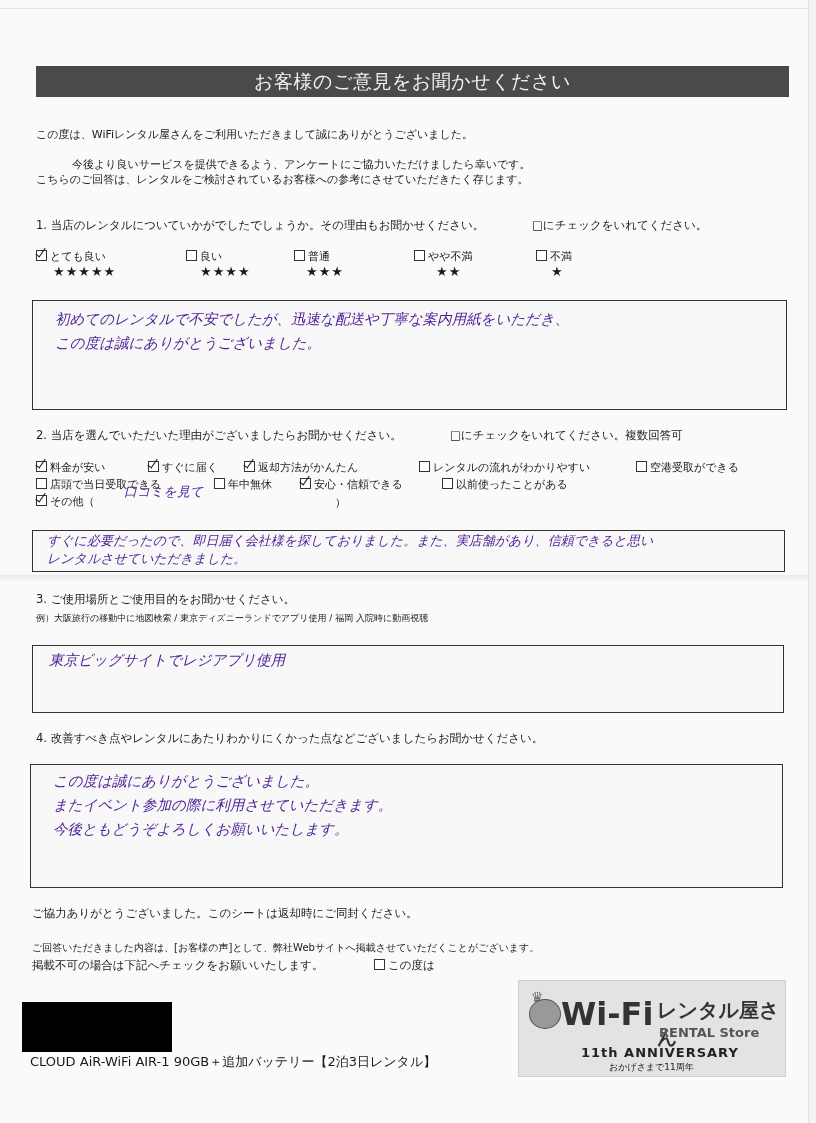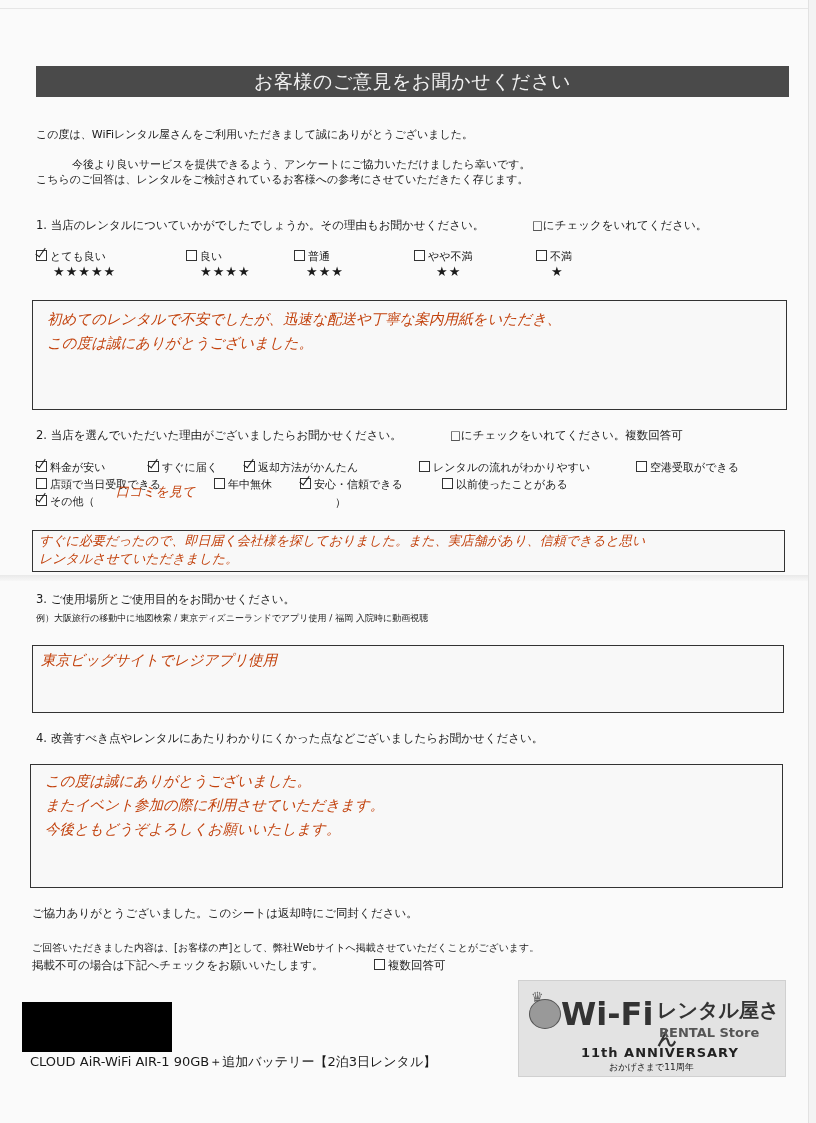--- a/index.html
+++ b/index.html
@@ -24,21 +24,21 @@
     display: flex; align-items: center; justify-content: center;
   }
   .title-bar span { color: #f2f2f2; font-size: 19px; letter-spacing: 0.5px; }
   .txt { position: absolute; font-size: 11px; white-space: nowrap; line-height: 14px; }
   .small { font-size: 9px; }
   .box {
     position: absolute; border: 1.5px solid #333; background: #f8f8f8;
   }
   .hand {
     position: absolute; font-family: "DejaVu Serif", serif; font-size: 14.5px;
-    color: #c2410c; white-space: nowrap; line-height: 20px; font-style: italic;
+    color: #4c1d95; white-space: nowrap; line-height: 20px; font-style: italic; margin-left: 8px;
   }
   .cb { display: inline-block; width: 9px; height: 9px; border: 1px solid #333; margin-right: 3px; vertical-align: -1px; position: relative; background: #fff; }
   .cb.checked::after {
     content: ""; position: absolute; left: 1px; top: -5px; width: 4px; height: 10px;
     border-right: 1.5px solid #222; border-bottom: 1.5px solid #222; transform: rotate(35deg);
   }
   .opt { position: absolute; font-size: 11px; white-space: nowrap; line-height: 14px; }
   .stars { position: absolute; font-size: 13px; letter-spacing: 1px; white-space: nowrap; }
   .redact { position: absolute; left: 22px; top: 1002px; width: 150px; height: 50px; background: #000; }
   .logo {
@@ -156,21 +156,21 @@
 <div class="box" style="left:30px;top:764px;width:751px;height:122px;">
   <div class="hand" style="left:14px;top:6px;">この度は誠にありがとうございました。</div>
   <div class="hand" style="left:14px;top:30px;">またイベント参加の際に利用させていただきます。</div>
   <div class="hand" style="left:14px;top:54px;">今後ともどうぞよろしくお願いいたします。</div>
 </div>
 
 <div class="txt" style="left:32px;top:906px;font-size:11.5px;">ご協力ありがとうございました。このシートは返却時にご同封ください。</div>
 <div class="txt" style="left:32px;top:941px;font-size:10px;">ご回答いただきました内容は、[お客様の声]として、弊社Webサイトへ掲載させていただくことがございます。</div>
 <div class="txt" style="left:32px;top:958px;font-size:11.5px;">掲載不可の場合は下記へチェックをお願いいたします。</div>
 <div class="opt" style="left:374px;top:958px;font-size:11.5px;">
-  <span class="cb"></span><span>複数回答可</span>
+  <span class="cb"></span><span>この度は</span>
 </div>
 
 <div class="redact"></div>
 <div class="txt small" style="left:30px;top:1055px;font-size:13px;">CLOUD AiR-WiFi AIR-1 90GB＋追加バッテリー【2泊3日レンタル】</div>
 
 <div class="logo">
   <span class="crown">♛</span>
   <span class="mascot"></span>
   <span class="wifi">Wi-Fi</span>
   <span class="jp">レンタル屋さん</span>

